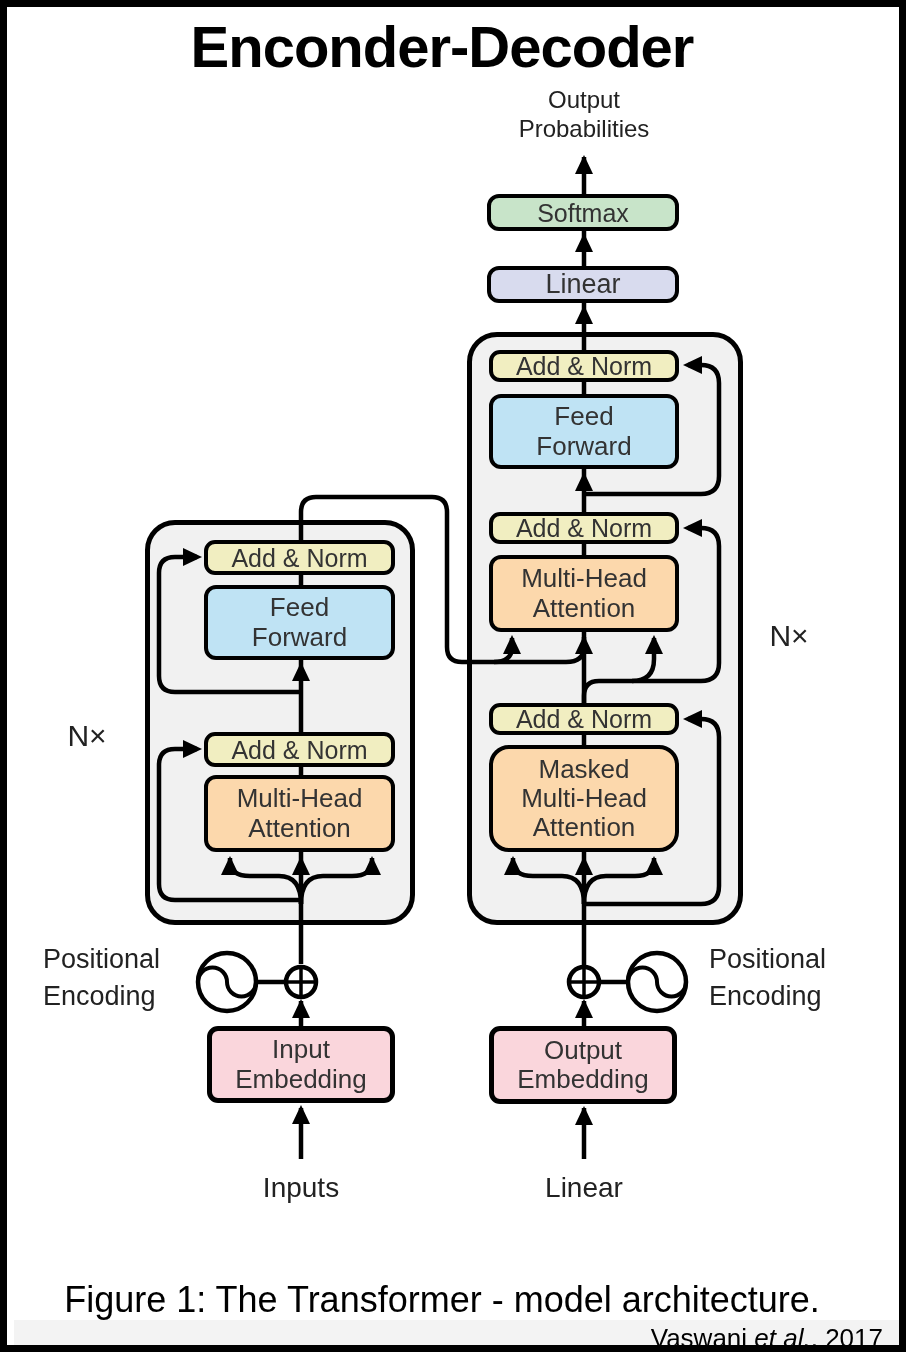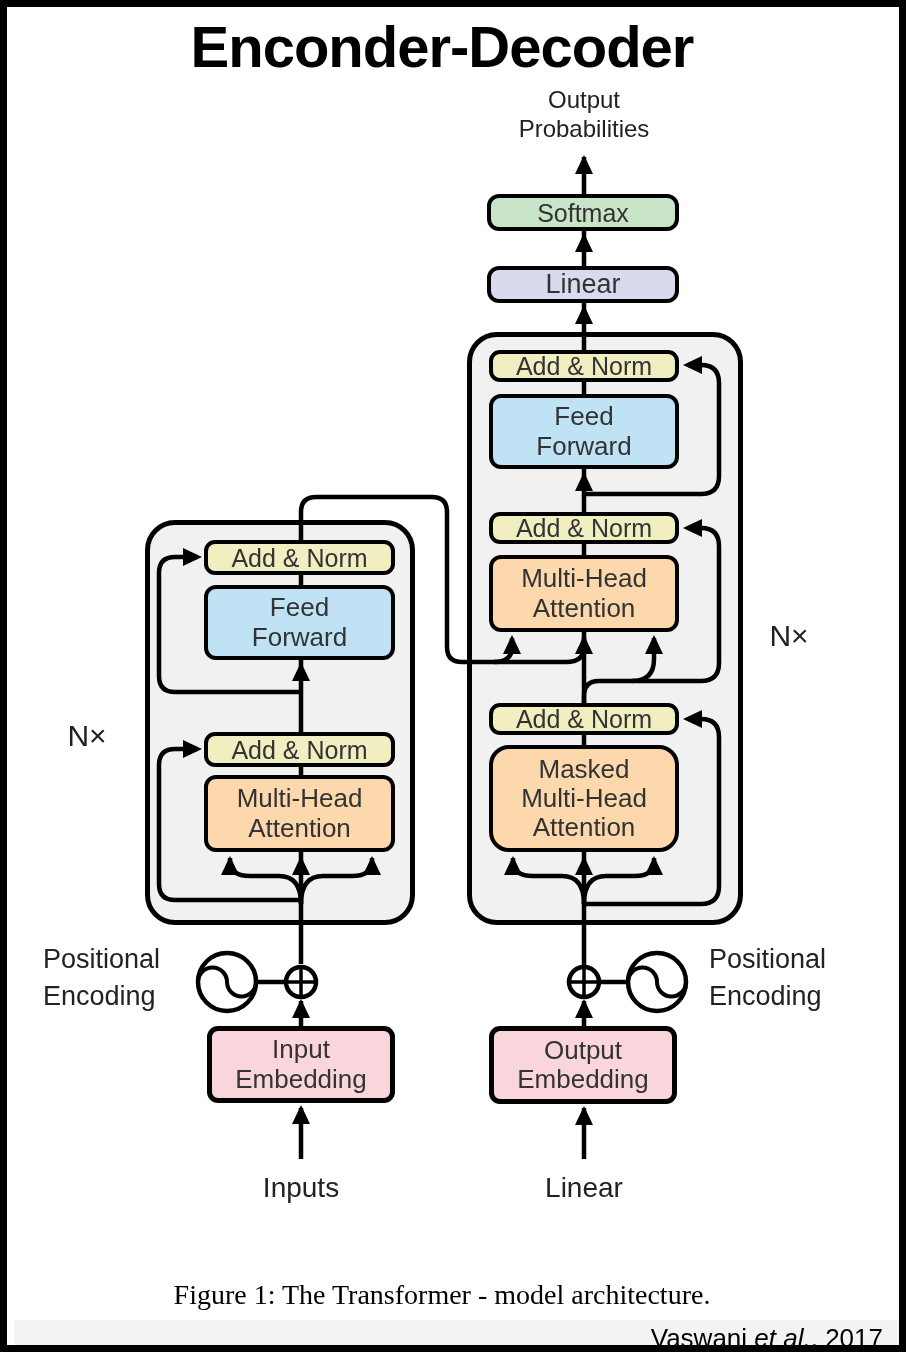--- a/index.html
+++ b/index.html
@@ -28,21 +28,21 @@
   }
   .txt{position:absolute;z-index:4;color:#222;}
   .center{text-align:center;}
   #title{left:0;top:6px;width:870px;font-size:58px;font-weight:700;color:#000;letter-spacing:-1px;}
   #outprob{left:477px;top:78px;width:200px;font-size:24px;line-height:1.22;}
   .nx{font-size:30px;width:60px;}
   .posenc{width:150px;font-size:27px;line-height:1.38;}
   #inputs-label{left:214px;top:1165px;width:160px;font-size:28px;}
   #outputs-label{left:497px;top:1165px;width:160px;font-size:28px;}
   #shifted-label{left:467px;top:1206px;width:220px;font-size:26px;}
-  #caption{left:20px;top:1272px;width:830px;font-size:28px;color:#000;font-family:Liberation Serif, serif;}
+  #caption{left:20px;top:1272px;width:830px;font-size:36px;color:#000;font-family:Liberation Sans, sans-serif;}
   #attribution{right:16px;top:1316px;font-size:26px;color:#000;}
   #attribution .etal{font-style:italic;}
   #band{position:absolute;left:7px;top:1313px;width:885px;height:28px;background:#f3f3f3;z-index:0;}
   .small{font-size:25px;}
 </style>
 </head>
 <body>
 
 <div class="canvas">
 

